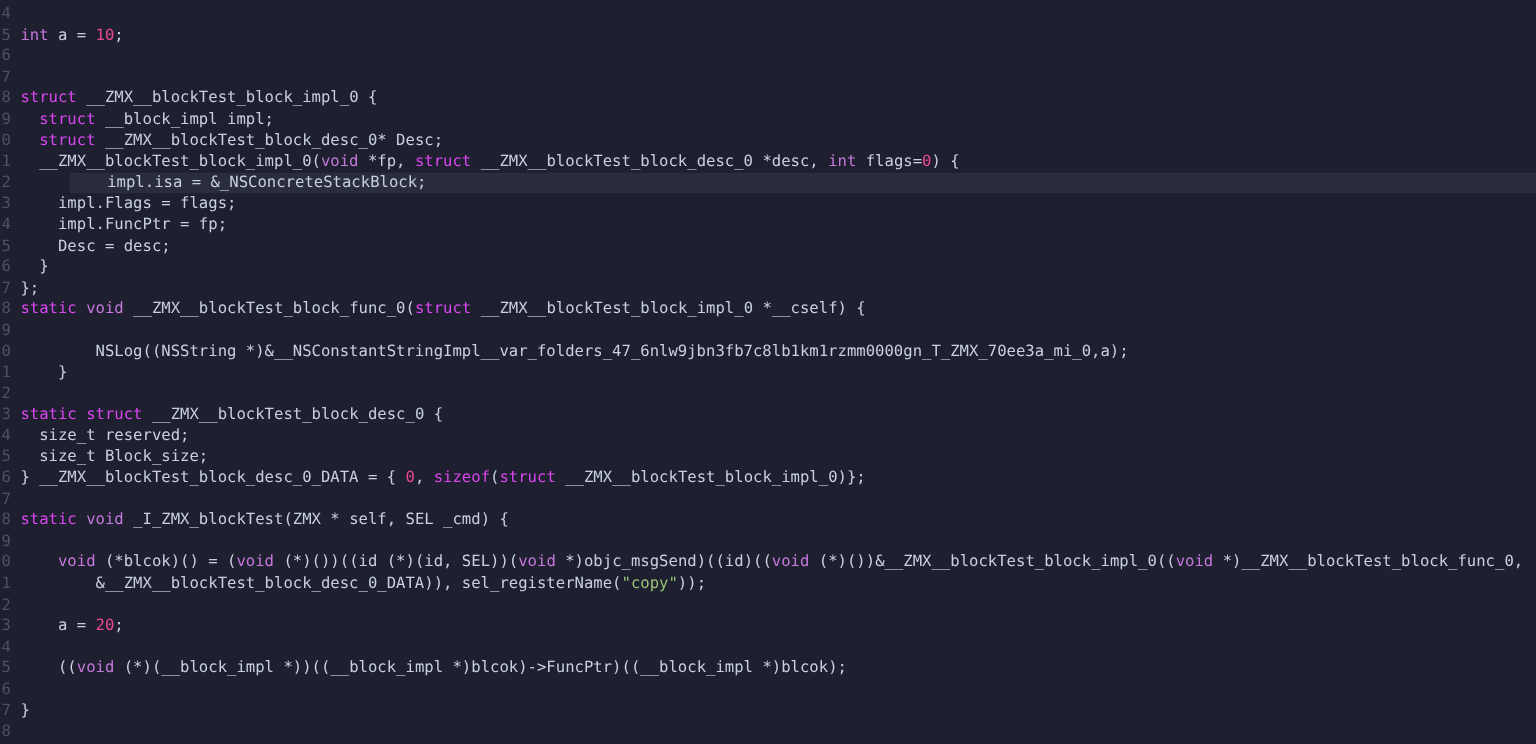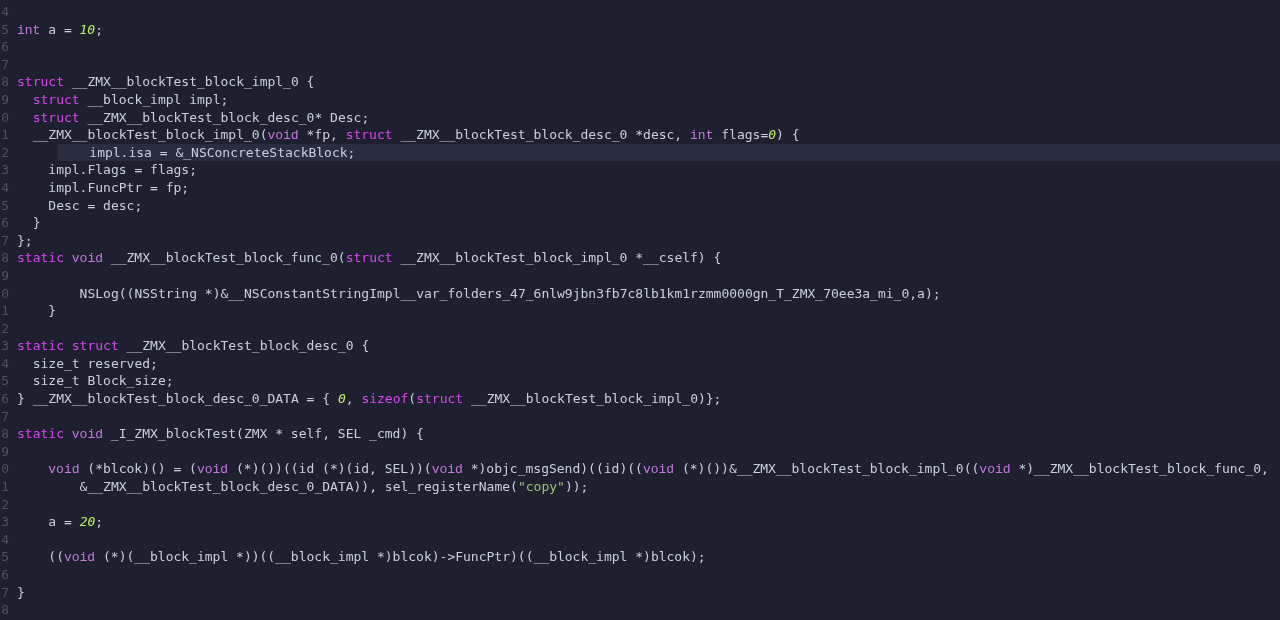--- a/index.html
+++ b/index.html
@@ -29,22 +29,22 @@
     padding-top: 3px;
     padding-left: 5px;
     white-space: pre;
   }
   .line {
     height: 17.6px;
   }
   .gutter .line { padding-right: 3px; }
   .hl { background: #2a2d40; width: 100%; display: inline-block; margin-left: 41px; }
   .kw { color: #d946ef; }
-  .ty { color: #c678dd; font-family: Liberation Mono, monospace; }
-  .num { color: #bef264; font-style: italic; }
+  .ty { color: #c678dd; }
+  .num { color: #ec4899; }
   .str { color: #98c379; }
   .id { color: #c8d0e0; }
 </style>
 </head>
 <body>
 
 <div class="editor">
   <div class="gutter">
       <div class="line">4</div>
       <div class="line">5</div>

